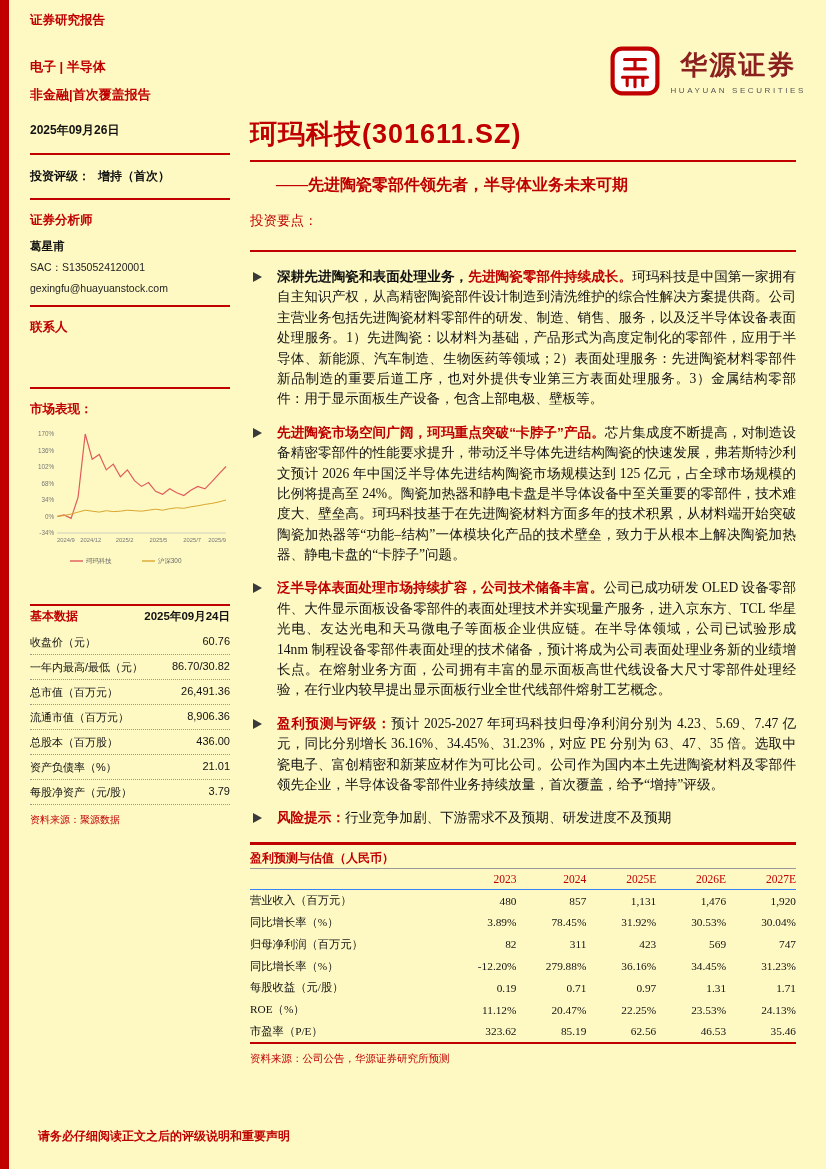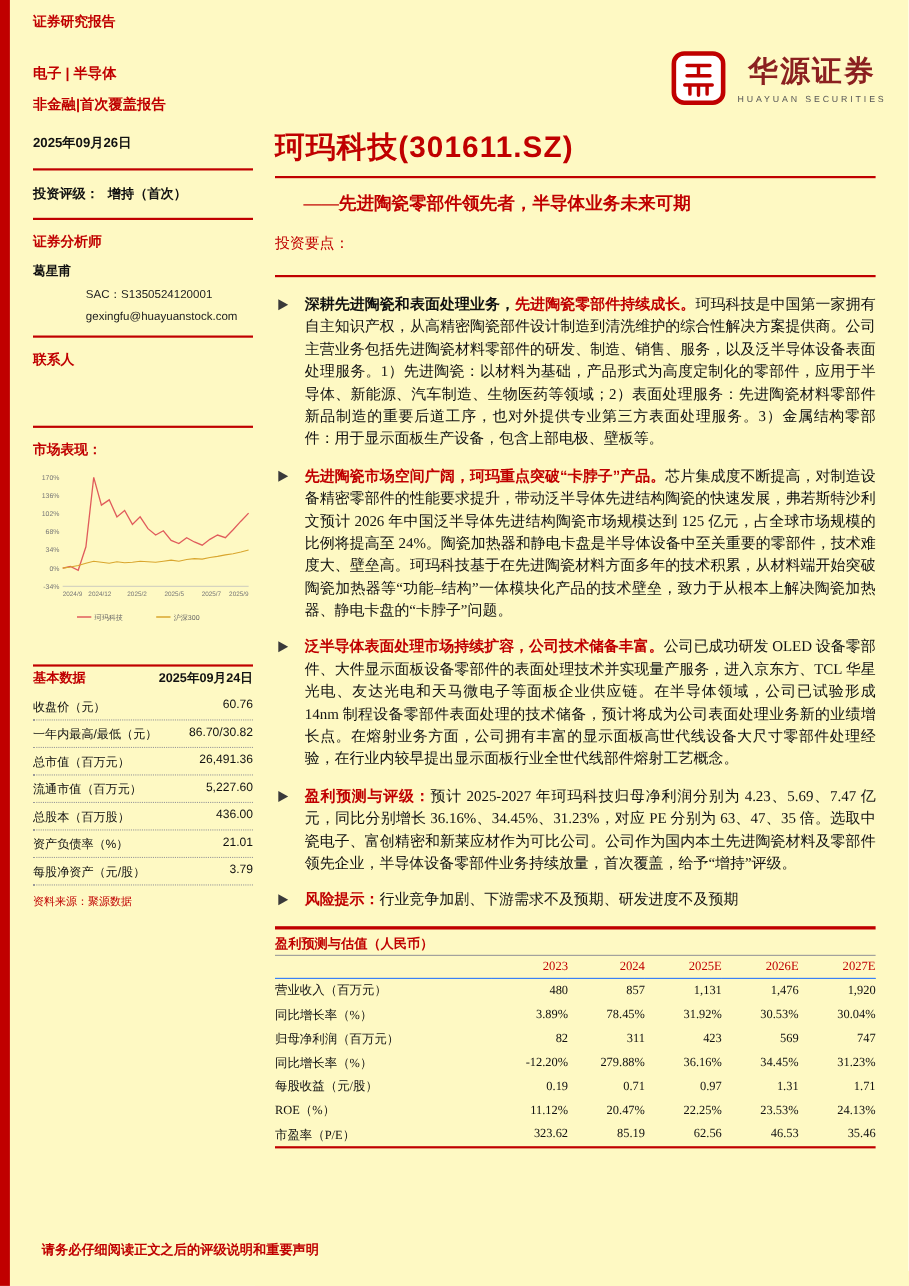--- a/index.html
+++ b/index.html
@@ -23,21 +23,21 @@
   .brand-en{ font-size:8px; letter-spacing:2.6px; color:#555; margin-top:3px; font-family:"Liberation Sans",sans-serif; }
 
   .sidebar{ position:absolute; left:30px; top:58px; width:200px; }
   .sb-industry,.sb-category{ color:var(--accent); font-weight:700; font-size:13px; margin-bottom:10px; }
   .sb-category{ margin-bottom:18px; }
   .sb-date{ font-weight:700; font-size:12px; margin-bottom:14px; }
   .sb-rule{ border:none; border-top:2px solid var(--accent); margin:11px 0; }
   .sb-rating{ font-size:12px; font-weight:700; margin:13px 0; display:flex; gap:8px; }
   .sb-sec{ color:var(--accent); font-weight:700; font-size:12.5px; margin:12px 0 10px; }
   .sb-analyst-name{ font-size:11.5px; font-weight:700; margin:10px 0 7px; }
-  .sb-small{ font-size:10.5px; margin-bottom:7px; color:#222;margin-left:48px; }
+  .sb-small{ font-size:10.5px; margin-bottom:7px; color:#222; }
   .sb-contact-space{ height:30px; }
   .chart-wrap{ margin-top:2px; }
   .chart-wrap svg{ display:block; }
 
   .basic{ margin-top:26px; }
   .basic-head{ display:flex; justify-content:space-between; align-items:baseline; border-top:2px solid var(--accent); padding-top:2px; }
   .basic-title{ color:var(--accent); font-weight:700; font-size:12px; }
   .basic-date{ font-weight:700; font-size:11.5px; }
   .basic-rows{ margin-top:5px; }
   .b-row{ display:flex; justify-content:space-between; align-items:flex-start; border-bottom:1px dotted #999; padding:4.5px 0; font-size:11px; }
@@ -146,21 +146,21 @@
           <div class="b-row">
             <span class="b-label">一年内最高/最低（元）</span>
             <span class="b-value">86.70/30.82</span>
           </div>
           <div class="b-row">
             <span class="b-label">总市值（百万元）</span>
             <span class="b-value">26,491.36</span>
           </div>
           <div class="b-row">
             <span class="b-label">流通市值（百万元）</span>
-            <span class="b-value">5,227.60</span>
+            <span class="b-value">8,906.36</span>
           </div>
           <div class="b-row">
             <span class="b-label">总股本（百万股）</span>
             <span class="b-value">436.00</span>
           </div>
           <div class="b-row">
             <span class="b-label">资产负债率（%）</span>
             <span class="b-value">21.01</span>
           </div>
           <div class="b-row">
@@ -267,16 +267,17 @@
               <td class="lbl">市盈率（P/E）</td>
               <td class="num">323.62</td>
               <td class="num">85.19</td>
               <td class="num">62.56</td>
               <td class="num">46.53</td>
               <td class="num">35.46</td>
             </tr>
           </tbody>
         </table>
     </div>
+    <div class="fc-source">资料来源：公司公告，华源证券研究所预测</div>
   </div>
 
   <div class="footer sans">请务必仔细阅读正文之后的评级说明和重要声明</div>
 </div>
 
 </body></html>

